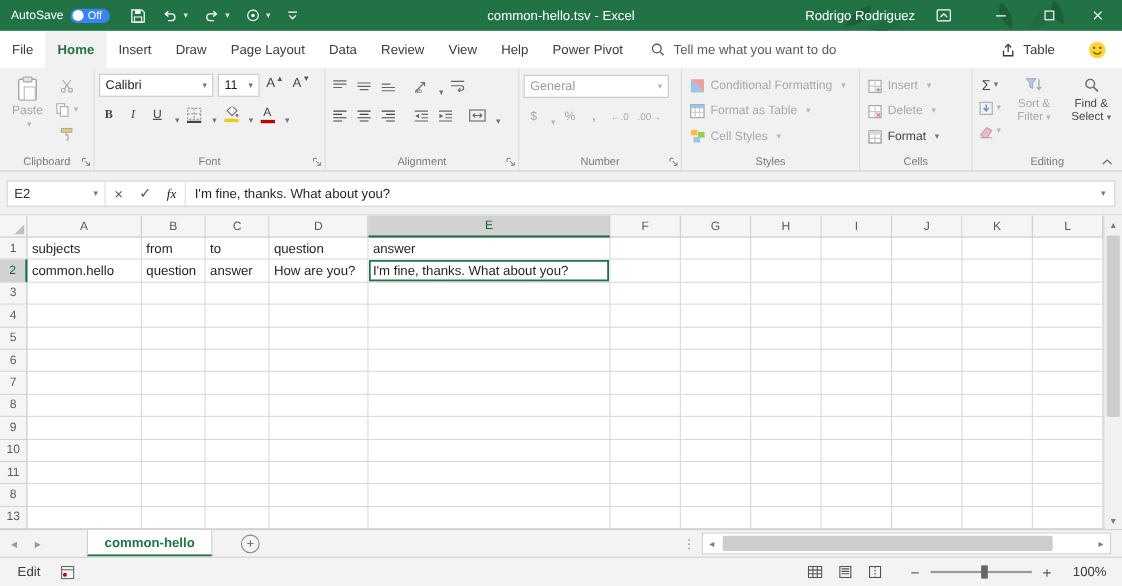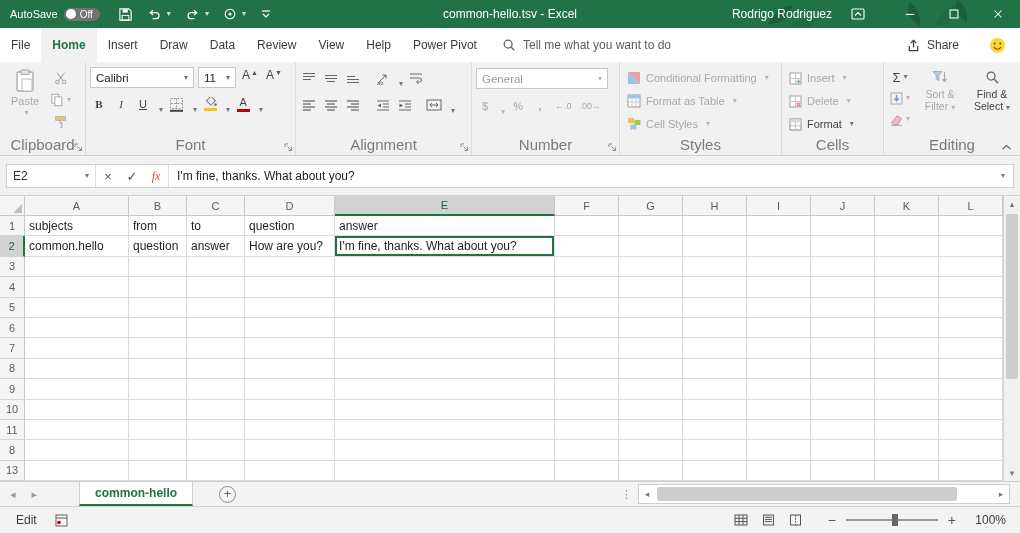--- a/index.html
+++ b/index.html
@@ -8,21 +8,21 @@
   #app{width:1020px;height:533px;display:flex;flex-direction:column;background:#fff;overflow:hidden;font-size:12px;color:#444;position:relative;}
   svg{display:block;}
   .dd{font-size:8px;color:#767676;line-height:1;margin-left:3px;}
   .dis{color:#a8a8a8;}
   .dis .dd{color:#b5b5b5;}
 
   
   .titlebar{flex:0 0 28px;background:#217346;display:flex;align-items:center;color:#fff;position:relative;}
   .leaves{position:absolute;right:40px;top:0;pointer-events:none;opacity:.85;}
   .autosave{display:flex;align-items:center;gap:6px;margin-left:10px;font-size:11px;z-index:1;}
-  .as-pill{display:flex;align-items:center;gap:4px;background:#737373;border-radius:8px;padding:1px 7px 1px 2px;font-size:10px;}
+  .as-pill{display:flex;align-items:center;gap:4px;background:#3b82f6;border-radius:8px;padding:1px 7px 1px 2px;font-size:10px;}
   .as-dot{width:10px;height:10px;border-radius:50%;background:#fff;}
   .qat{display:flex;align-items:center;gap:14px;margin-left:18px;z-index:1;}
   .qat-item{display:flex;align-items:center;gap:2px;}
   .qat .dd{color:#cfe3d7;}
   .tb-title{position:absolute;left:50%;transform:translateX(-50%);line-height:28px;font-size:12px;white-space:nowrap;z-index:1;}
   .tb-right{position:absolute;right:0;top:0;height:28px;display:flex;align-items:center;z-index:1;}
   .tb-user{font-size:12px;margin-right:18px;}
   .rdo-btn{margin-right:22px;}
   .win-btn{width:44px;height:28px;display:flex;align-items:center;justify-content:center;}
 
@@ -31,21 +31,21 @@
   .rtab{padding:2px 11px;display:flex;align-items:center;cursor:default;white-space:nowrap;}
   .rtab.active{background:#f1f1f1;color:#217346;font-weight:700;}
   .tellme{display:flex;align-items:center;gap:7px;color:#5a5a5a;margin-left:14px;white-space:nowrap;}
   .tr-spacer{flex:1;}
   .share-btn{display:flex;align-items:center;gap:6px;color:#3b3b3b;margin-right:30px;}
   .smiley{margin-right:14px;display:flex;align-items:center;}
 
   
   .ribbon{flex:0 0 94px;background:#f1f1f1;border-bottom:1px solid #cfcfcf;display:flex;position:relative;font-size:11px;}
   .group{position:relative;border-right:1px solid #dcdcdc;padding:4px 4px 16px;flex:0 0 auto;}
-  .g-label{position:absolute;bottom:2px;left:0;right:0;text-align:center;font-size:15px;color:#7a7a7a;}
+  .g-label{position:absolute;bottom:2px;left:0;right:0;text-align:center;font-size:10px;color:#7a7a7a;}
   .launcher{position:absolute;right:2px;bottom:3px;}
   .g-body{display:flex;height:72px;}
   .row{display:flex;align-items:flex-end;gap:4px;}
   .mini{display:inline-flex;align-items:center;justify-content:center;min-width:18px;height:20px;padding:0 2px;}
   .combo{height:21px;background:#fff;border:1px solid #c6c6c6;display:flex;align-items:center;padding:0 5px;font-size:11.5px;color:#222;}
   .combo span:first-child{flex:1;white-space:nowrap;overflow:hidden;}
   
   .paste-btn{width:42px;display:flex;flex-direction:column;align-items:center;gap:2px;padding-top:3px;}
   .mini-col{display:flex;flex-direction:column;justify-content:flex-start;gap:2px;margin-left:2px;padding-top:2px;}
   
@@ -66,21 +66,21 @@
   .ribbon-collapse{position:absolute;right:8px;bottom:4px;}
 
   
   .formula-strip{flex:0 0 40px;background:#f1f1f1;border-bottom:1px solid #cfcfcf;display:flex;align-items:flex-end;padding:0 6px 7px;}
   .fbar{height:24px;width:100%;background:#fff;border:1px solid #d0d0d0;display:flex;align-items:center;}
   .name-box{width:88px;display:flex;align-items:center;padding:0 6px;height:100%;color:#333;}
   .name-box span:first-child{flex:1;}
   .fdiv{width:1px;height:100%;background:#e0e0e0;}
   .fx-btns{display:flex;align-items:center;height:100%;}
   .fx-btn{width:24px;height:100%;display:flex;align-items:center;justify-content:center;color:#555;font-size:13px;}
-  .fx-lbl{font-style:italic;font-family:"Liberation Serif",serif;font-size:12px;color:#ef4444;}
+  .fx-lbl{font-style:italic;font-family:"Liberation Serif",serif;font-size:12px;color:#0f172a;}
   .formula-field{flex:1;padding:0 8px;color:#1f1f1f;white-space:nowrap;overflow:hidden;}
   .fb-expand{width:20px;text-align:center;color:#777;}
 
   
   .grid-area{flex:1 1 auto;display:flex;min-height:0;background:#fff;}
   .grid-main{flex:1 1 auto;display:flex;flex-direction:column;min-width:0;}
   .hdr-row{display:flex;flex:0 0 20px;height:20px;}
   .corner{flex:0 0 25px;width:25px;background:#f5f5f5;border-right:1px solid #c8c8c8;border-bottom:1px solid #c8c8c8;position:relative;}
   .corner:after{content:"";position:absolute;right:2px;bottom:2px;border-left:9px solid transparent;border-bottom:9px solid #c0c0c0;}
   .col-h{border-right:1px solid #c8c8c8;border-bottom:1px solid #c8c8c8;background:#f5f5f5;display:flex;align-items:center;justify-content:center;font-size:11px;color:#5c5c5c;flex:0 0 auto;}
@@ -206,41 +206,42 @@
       </span>
     </div>
   </div>
 
   <div class="tabrow">
     <div id="ribbon-tabs" style="display:flex;align-items:stretch;">
         <div class="rtab">File</div>
         <div class="rtab active">Home</div>
         <div class="rtab">Insert</div>
         <div class="rtab">Draw</div>
+        <div class="rtab">Page Layout</div>
         <div class="rtab">Data</div>
         <div class="rtab">Review</div>
         <div class="rtab">View</div>
         <div class="rtab">Help</div>
         <div class="rtab">Power Pivot</div>
       </div>
     <div class="tellme">
       <svg width="14" height="14" viewBox="0 0 16 16">
           <circle cx="7" cy="7" r="4.5" fill="none" stroke="#5a5a5a" stroke-width="1.4"></circle>
           <line x1="10.6" y1="10.6" x2="14" y2="14" stroke="#5a5a5a" stroke-width="1.4"></line>
         </svg>
       <span>Tell me what you want to do</span>
     </div>
     <div class="tr-spacer"></div>
     <div class="share-btn">
       <svg width="15" height="15" viewBox="0 0 16 16">
           <path d="M8 10V2.5" fill="none" stroke="#3b3b3b" stroke-width="1.3"></path>
           <path d="M5 5.5L8 2.5l3 3" fill="none" stroke="#3b3b3b" stroke-width="1.3"></path>
           <path d="M3.5 8.5v5h9v-5" fill="none" stroke="#3b3b3b" stroke-width="1.3"></path>
         </svg>
-      <span>Share</span>
+      <span>Table</span>
     </div>
     <div class="smiley">
       <svg width="17" height="17" viewBox="0 0 18 18">
           <circle cx="9" cy="9" r="8" fill="#ffd43b"></circle>
           <circle cx="6" cy="7" r="1.1" fill="#6b5200"></circle>
           <circle cx="12" cy="7" r="1.1" fill="#6b5200"></circle>
           <path d="M5.5 11c1 1.4 2.2 2 3.5 2s2.5-.6 3.5-2" fill="none" stroke="#6b5200" stroke-width="1.2" stroke-linecap="round"></path>
         </svg>
     </div>
   </div>

